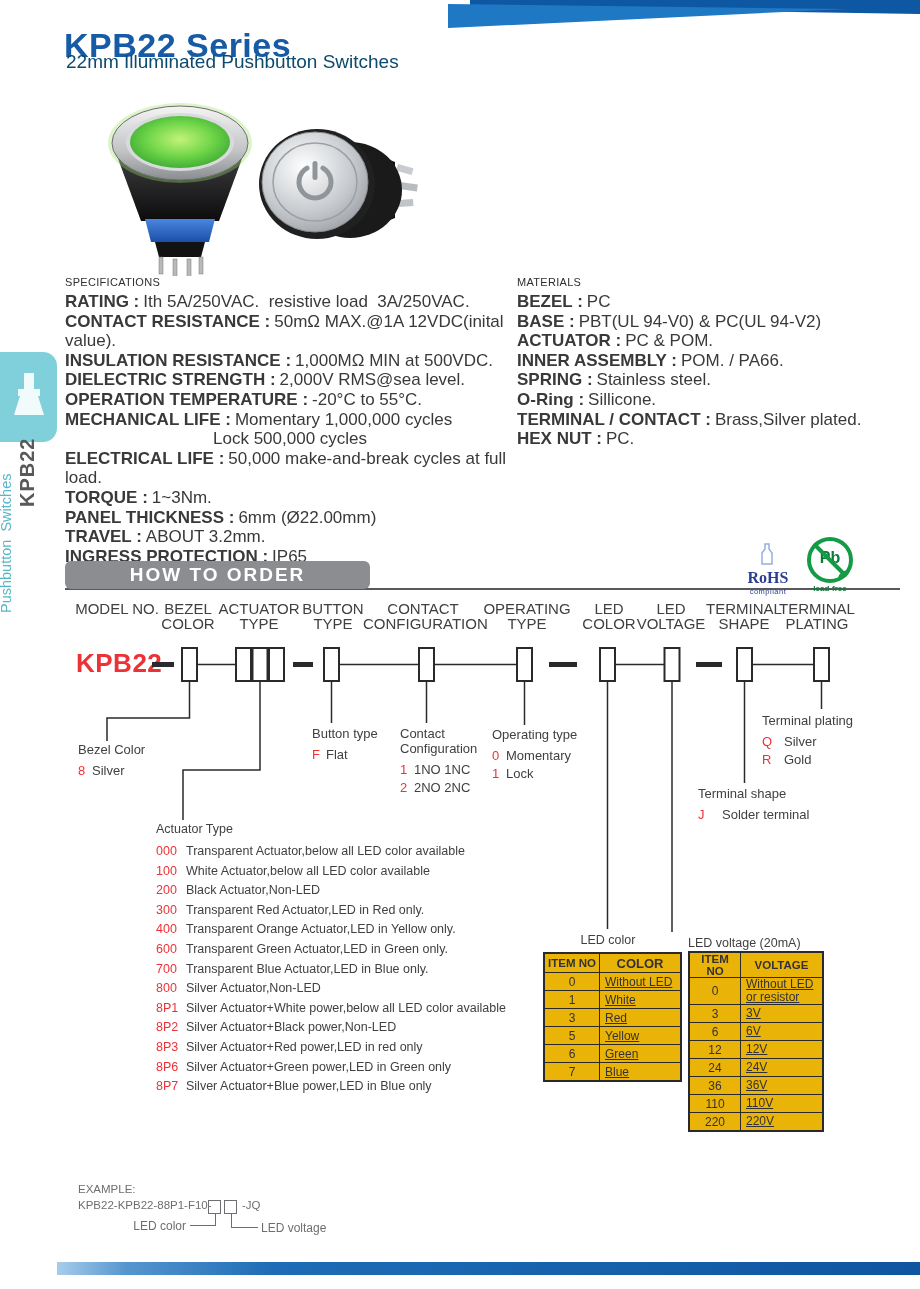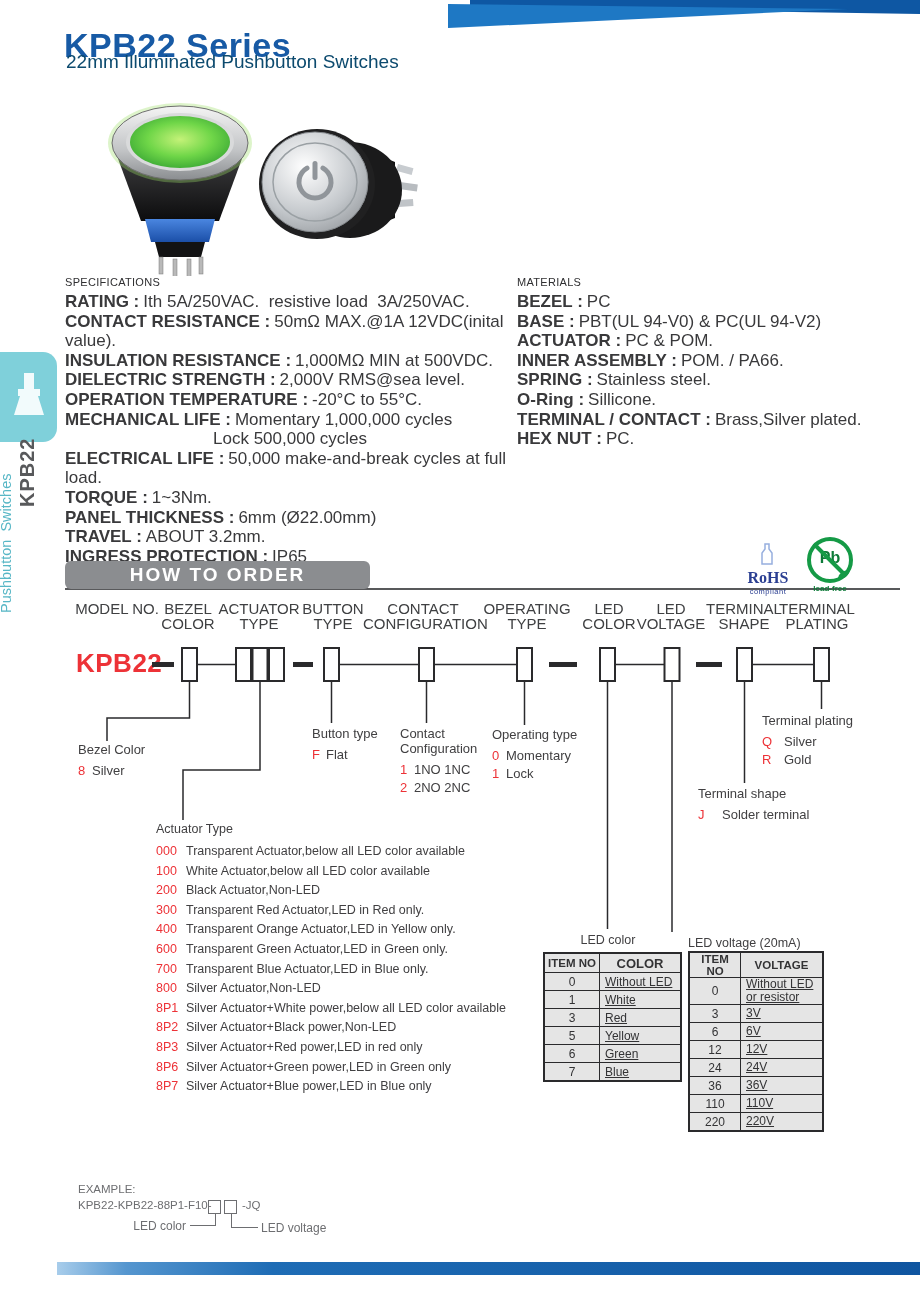--- a/index.html
+++ b/index.html
@@ -66,21 +66,21 @@
   #grp-shape{left:698px;top:786px;}
   #grp-shape .opt .code{flex:0 0 24px;}
   #grp-actuator{left:156px;top:822px;font-size:12.5px;}
   #grp-actuator .opt{line-height:19.6px;}
   #grp-actuator .opt .code{flex:0 0 30px;}
 
   
   .tbl-title{position:absolute;font-size:12.5px;color:#414042;}
   #led-color-title{left:543px;top:933px;width:130px;text-align:center;}
   #led-volt-title{left:688px;top:936px;}
-  table.ctable{position:absolute;border-collapse:collapse;background:#e5e5e5;}
+  table.ctable{position:absolute;border-collapse:collapse;background:#eab308;}
   table.ctable th,table.ctable td{border:1px solid #2a2a2c;padding:0 3px;color:#333335;}
   table.ctable{border:2px solid #2a2a2c;}
   table.ctable th{font-size:11.5px;}
   table.ctable td{font-size:12px;}
   table.ctable td.c1{text-align:center;}
   table.ctable td.c2{text-align:left;padding-left:5px;text-decoration:underline;}
   #led-color-table{left:543px;top:952px;}
   #led-color-table th{height:18px;}
   #led-color-table td{height:17px;}
   #led-color-table .c1{width:48px;}

